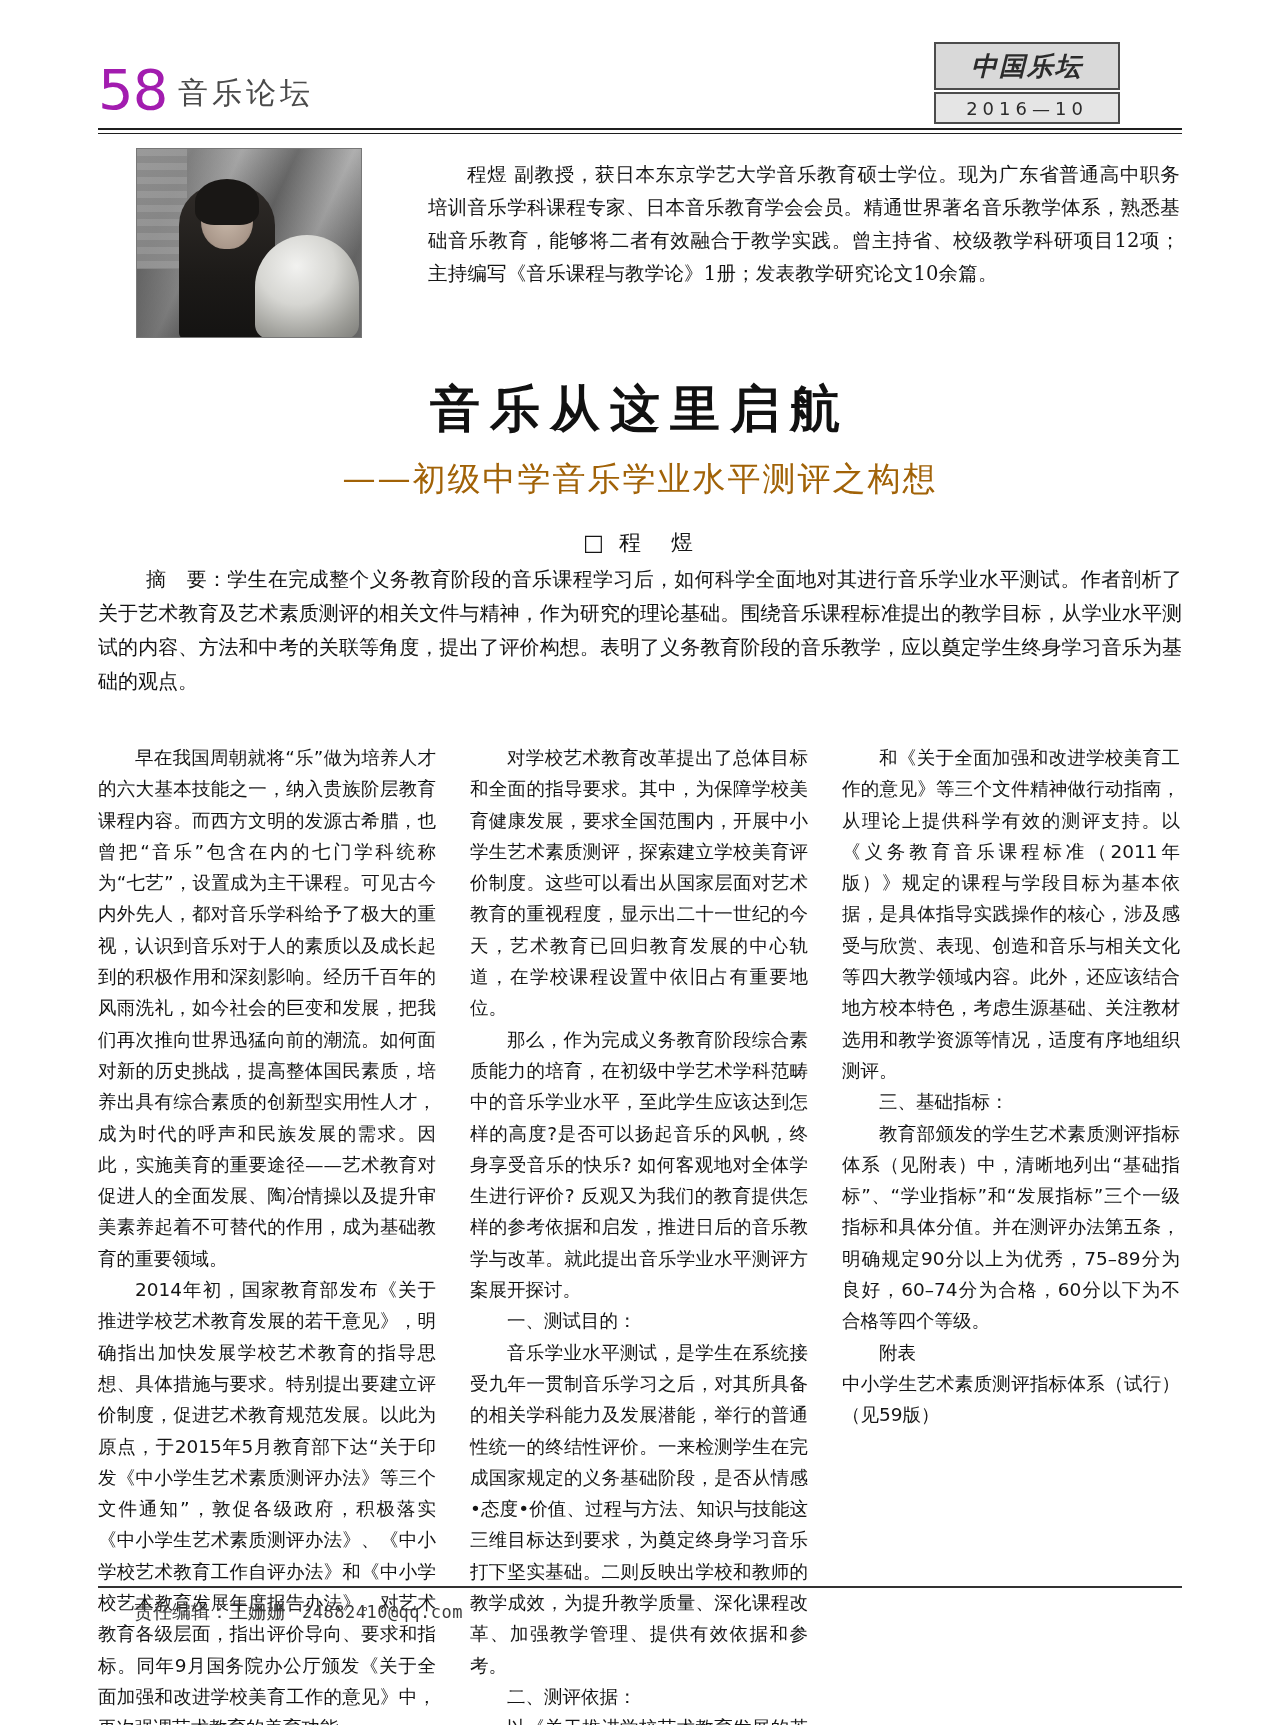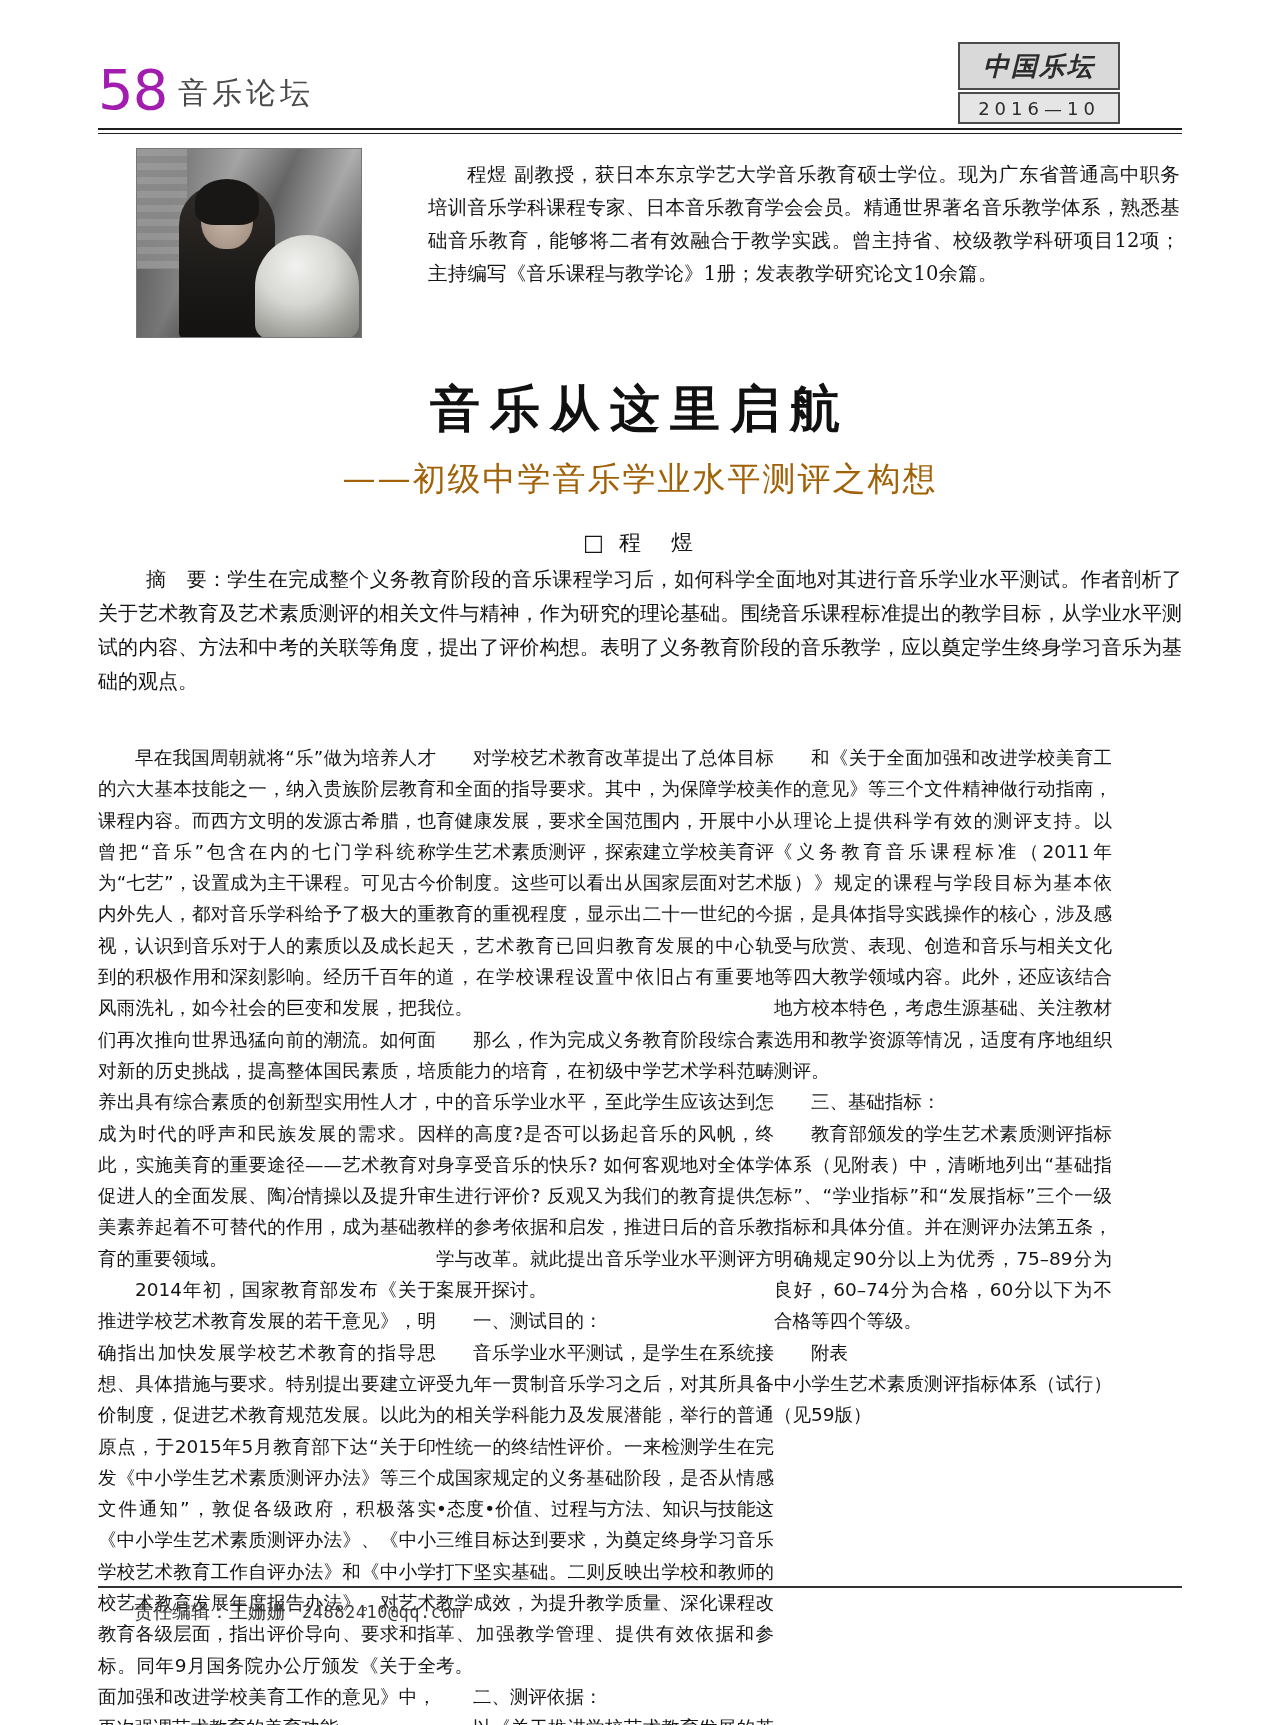--- a/index.html
+++ b/index.html
@@ -18,21 +18,21 @@
   .folio{
     position:absolute;left:98px;top:62px;
     font-family:"DejaVu Sans","Liberation Sans",sans-serif;
     font-size:56px;line-height:56px;font-weight:400;letter-spacing:-1px;color:#a21caf;
   }
   .section-name{
     position:absolute;left:178px;top:78px;
     font-family:Liberation Sans, sans-serif;
     font-size:30px;line-height:30px;letter-spacing:4px;color:#4a4a4a;
   }
-  .masthead{position:absolute;right:160px;top:42px;width:162px;}
+  .masthead{position:absolute;right:160px;top:42px;width:186px;}
   .masthead-logo{
     height:48px;border:2px solid #4c4c4c;background:#d9d9d9;
     display:flex;align-items:center;justify-content:center;
     font-family:"DejaVu Serif","Liberation Serif",serif;
     font-size:26px;letter-spacing:2px;color:#2b2b2b;
     font-weight:700;font-style:italic;
     box-sizing:border-box;
   }
   .masthead-issue{
     height:32px;margin-top:2px;border:2px solid #4c4c4c;background:#e5e5e5;
@@ -116,21 +116,21 @@
   }
   .keywords{
     font-family:"DejaVu Serif","Liberation Serif",serif;
     font-size:20px;line-height:34px;color:#141414;
     margin:4px 0 0 0;text-indent:2.4em;
   }
 
   
   .body-zone{
     position:absolute;left:98px;top:742px;width:1084px;height:800px;
-    display:flex;
+    display:flex;gap:34px;
   }
   .col{width:338px;}
   .col p{
     margin:0;
     font-family:"DejaVu Sans","Liberation Sans",sans-serif;
     font-size:18.5px;line-height:31.3px;color:#151515;
     text-align:justify;text-justify:inter-ideograph;
     text-indent:2em;
     letter-spacing:0;
   }

